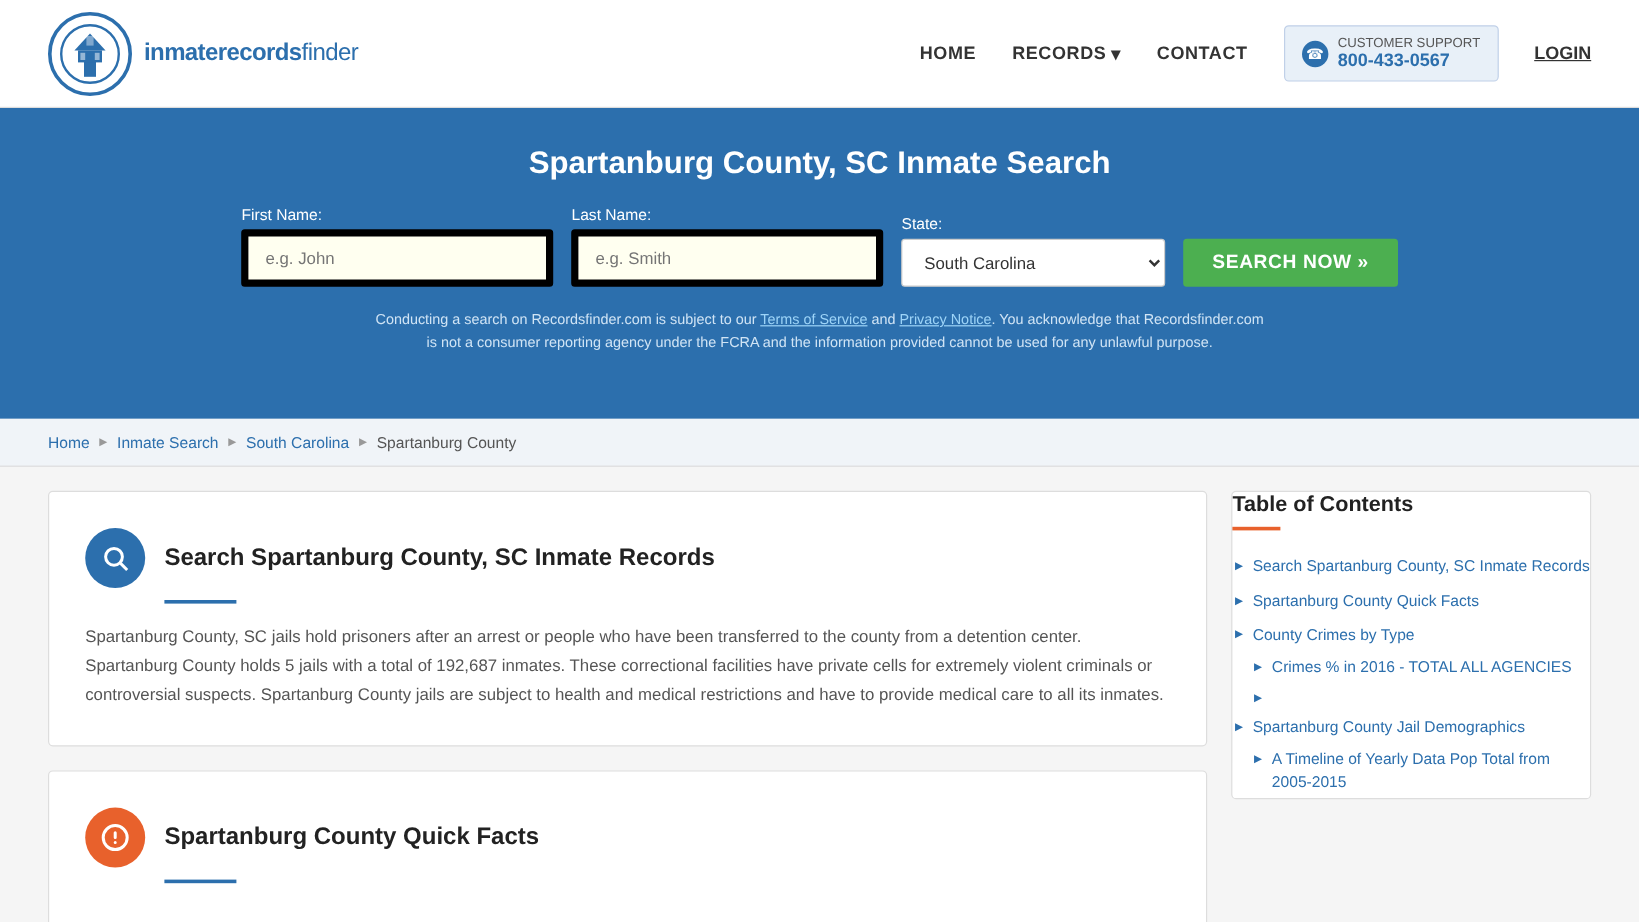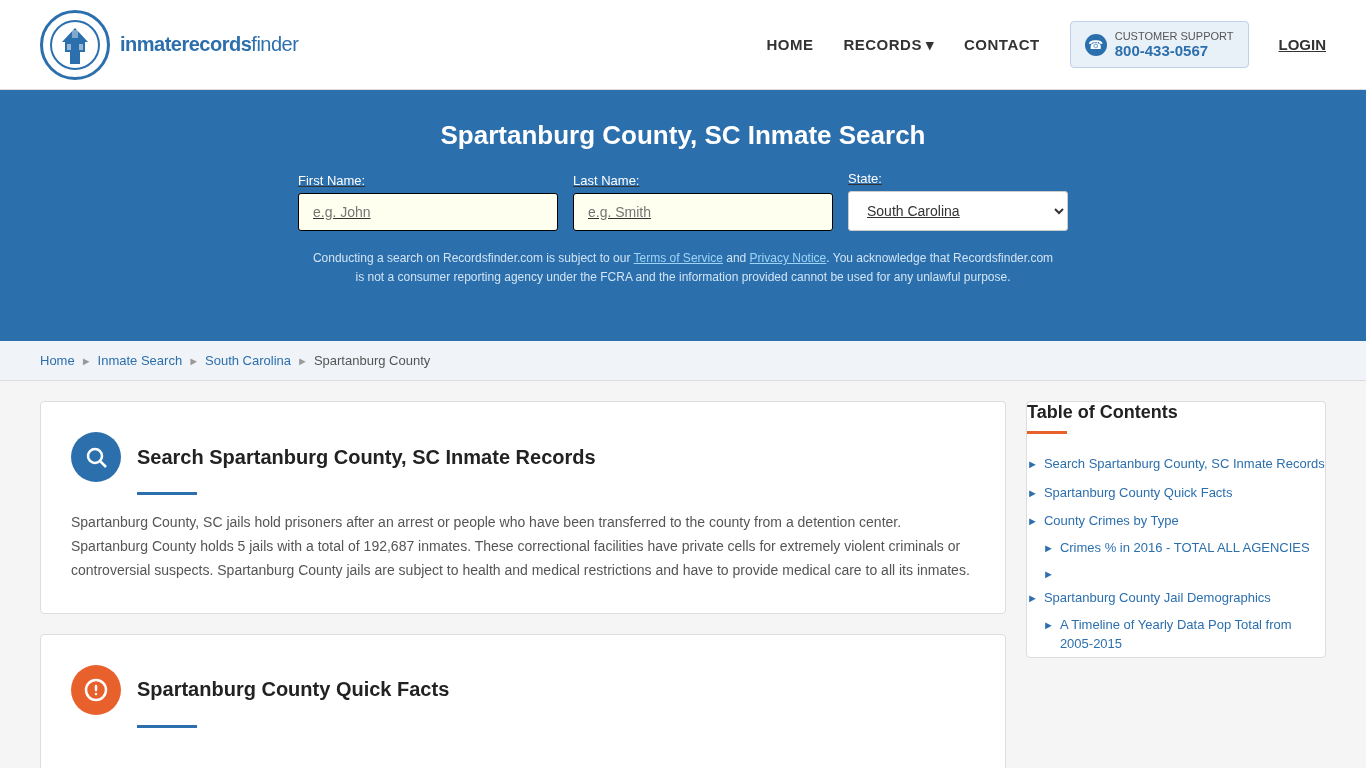--- a/index.html
+++ b/index.html
@@ -99,27 +99,26 @@
       font-weight: 700;
       color: #fff;
       margin-bottom: 20px;
     }
     .search-form {
       display: flex;
       align-items: flex-end;
       justify-content: center;
       gap: 15px;
       margin-bottom: 18px;
-      text-decoration: underline;
     }
     .form-group { display: flex; flex-direction: column; align-items: flex-start; }
     .form-label { font-size: 13px; color: #fff; margin-bottom: 5px; font-weight: 500; }
     .form-input {
       padding: 10px 14px;
-      border: 1px solid #000000;
+      border: 6px solid #000000;
       border-radius: 3px;
       font-size: 14px;
       color: #aaa;
       background: #fffff0;
       width: 260px;
     }
     .form-select {
       padding: 10px 14px;
       border: 1px solid #ccc;
       border-radius: 3px;
@@ -318,20 +317,21 @@
     <div class="form-group">
       <label class="form-label">Last Name:</label>
       <input class="form-input" type="text" placeholder="e.g. Smith" style="">
     </div>
     <div class="form-group">
       <label class="form-label">State:</label>
       <select class="form-select">
         <option>South Carolina</option>
       </select>
     </div>
+    <button class="search-btn">SEARCH NOW »</button>
   </div>
   <p class="hero-disclaimer">
     Conducting a search on Recordsfinder.com is subject to our <a href="#">Terms of Service</a> and <a href="#">Privacy Notice</a>. You acknowledge that Recordsfinder.com is not a consumer reporting agency under the FCRA and the information provided cannot be used for any unlawful purpose.
   </p>
 </section>
 
 <nav class="breadcrumb">
   <a class="breadcrumb-item" href="#">Home</a>
   <span class="breadcrumb-sep">►</span>
   <a class="breadcrumb-item" href="#">Inmate Search</a>

